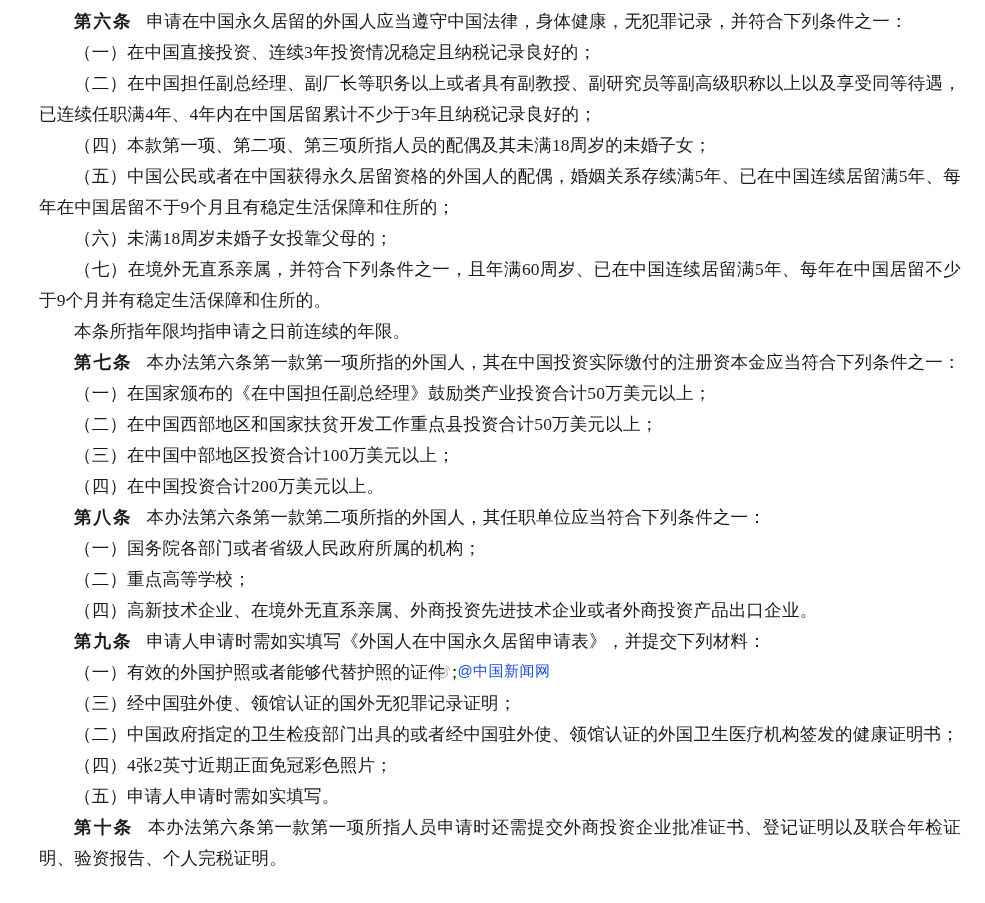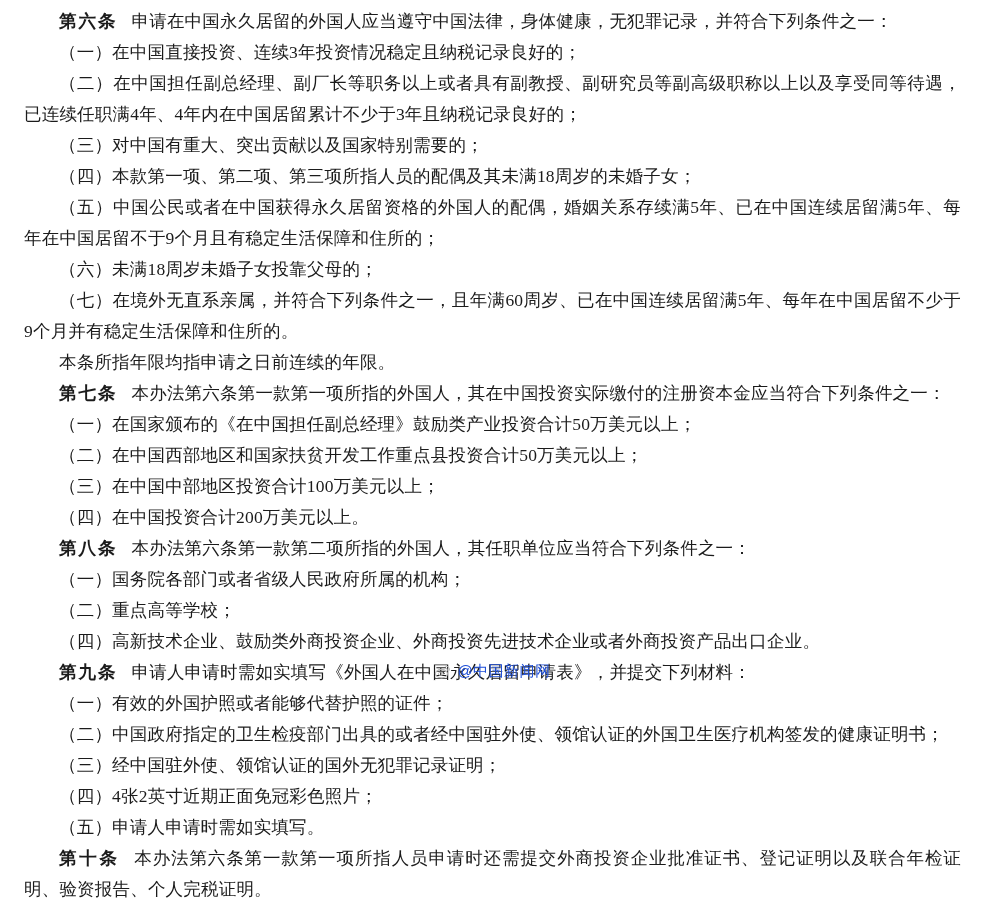--- a/index.html
+++ b/index.html
@@ -13,21 +13,21 @@
     font-family: "Liberation Serif", "DejaVu Serif", serif;
     color: #1a1a1a;
     position: relative;
     overflow: hidden;
   }
   .page {
     position: relative;
     width: 985px;
     height: 695px;
     box-sizing: border-box;
-    padding: 6px 24px 0 24px;
+    padding: 6px 24px 0 39px;
   }
   .para {
     font-size: 17.5px;
     line-height: 31px;
     letter-spacing: 0.2px;
     margin: 0;
     text-align: justify;
     text-justify: inter-ideograph;
     color: #1b1b1b;
   }
@@ -72,21 +72,20 @@
 <body>
 
 <div class="page">
 
   <p class="para indent"><span class="article-label">第六条</span><span class="gap-after-label"></span><span>申请在中国永久居留的外国人应当遵守中国法律，身体健康，无犯罪记录，并符合下列条件之一：</span></p>
 
   <p class="para indent"><span>（一）在中国直接投资、连续3年投资情况稳定且纳税记录良好的；</span></p>
 
   <p class="para indent"><span>（二）在中国担任副总经理、副厂长等职务以上或者具有副教授、副研究员等副高级职称以上以及享受同等待遇，已连续任职满4年、4年内在中国居留累计不少于3年且纳税记录良好的；</span></p>
 
-  <p class="para indent"><span>（三）对中国有重大、突出贡献以及国家特别需要的；</span></p>
 
   <p class="para indent"><span>（四）本款第一项、第二项、第三项所指人员的配偶及其未满18周岁的未婚子女；</span></p>
 
   <p class="para indent"><span>（五）中国公民或者在中国获得永久居留资格的外国人的配偶，婚姻关系存续满5年、已在中国连续居留满5年、每年在中国居留不于9个月且有稳定生活保障和住所的；</span></p>
 
   <p class="para indent"><span>（六）未满18周岁未婚子女投靠父母的；</span></p>
 
   <p class="para indent"><span>（七）在境外无直系亲属，并符合下列条件之一，且年满60周岁、已在中国连续居留满5年、每年在中国居留不少于9个月并有稳定生活保障和住所的。</span></p>
 
   <p class="para indent"><span>本条所指年限均指申请之日前连续的年限。</span></p>
@@ -101,29 +100,29 @@
 
   <p class="para indent"><span>（四）在中国投资合计200万美元以上。</span></p>
 
   <p class="para indent"><span class="article-label">第八条</span><span class="gap-after-label"></span><span>本办法第六条第一款第二项所指的外国人，其任职单位应当符合下列条件之一：</span></p>
 
   <p class="para indent"><span>（一）国务院各部门或者省级人民政府所属的机构；</span></p>
 
   <p class="para indent"><span>（二）重点高等学校；</span></p>
 
 
-  <p class="para indent"><span>（四）高新技术企业、鼓励类外商投资企业、外商投资先进技术企业或者外商投资产品出口企业。</span></p>
+  <p class="para indent"><span>（四）高新技术企业、在境外无直系亲属、外商投资先进技术企业或者外商投资产品出口企业。</span></p>
 
   <p class="para indent"><span class="article-label">第九条</span><span class="gap-after-label"></span><span>申请人申请时需如实填写《外国人在中国永久居留申请表》，并提交下列材料：</span></p>
 
   <p class="para indent"><span>（一）有效的外国护照或者能够代替护照的证件；</span></p>
 
+  <p class="para indent"><span>（三）经中国驻外使、领馆认证的国外无犯罪记录证明；</span></p>
+
   <p class="para indent"><span>（二）中国政府指定的卫生检疫部门出具的或者经中国驻外使、领馆认证的外国卫生医疗机构签发的健康证明书；</span></p>
-
-  <p class="para indent"><span>（三）经中国驻外使、领馆认证的国外无犯罪记录证明；</span></p>
 
   <p class="para indent"><span>（四）4张2英寸近期正面免冠彩色照片；</span></p>
 
   <p class="para indent"><span>（五）申请人申请时需如实填写。</span></p>
 
   <p class="para indent"><span class="article-label">第十条</span><span class="gap-after-label"></span><span>本办法第六条第一款第一项所指人员申请时还需提交外商投资企业批准证书、登记证明以及联合年检证明、验资报告、个人完税证明。</span></p>
 
   <div class="watermark">
     <span class="weibo-logo">
       <svg viewBox="0 0 24 24" width="17" height="17" aria-hidden="true">

